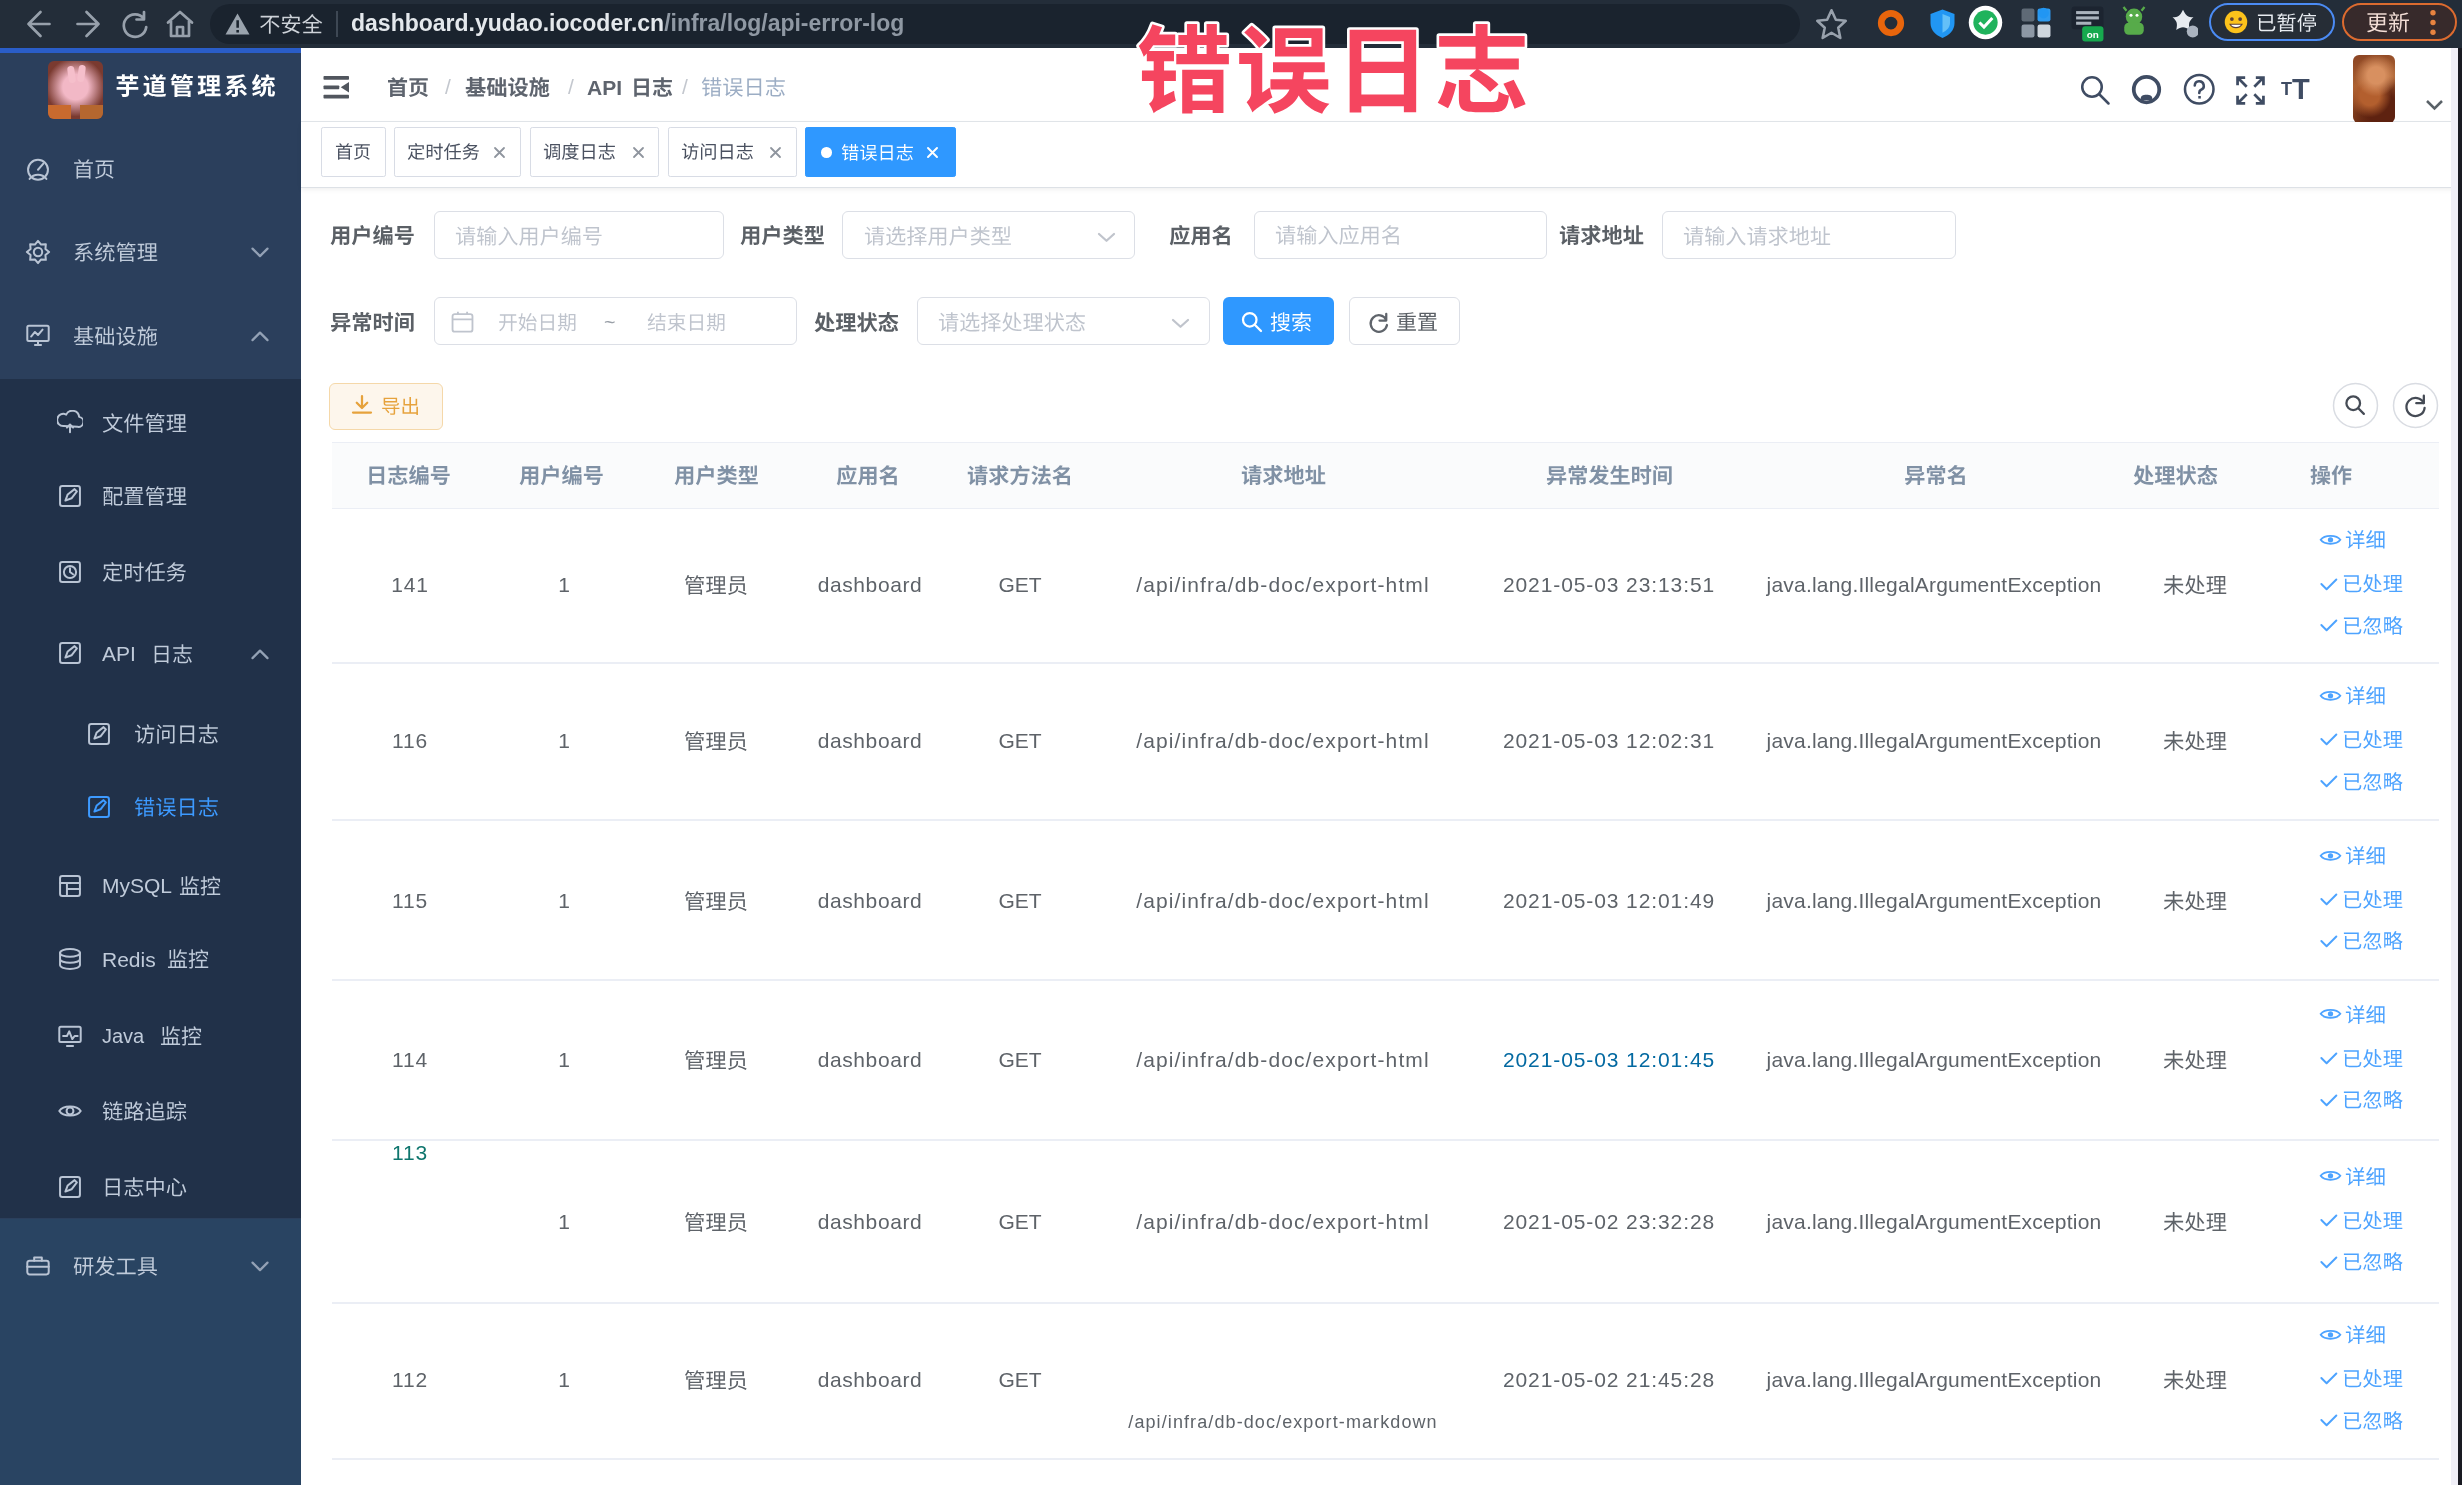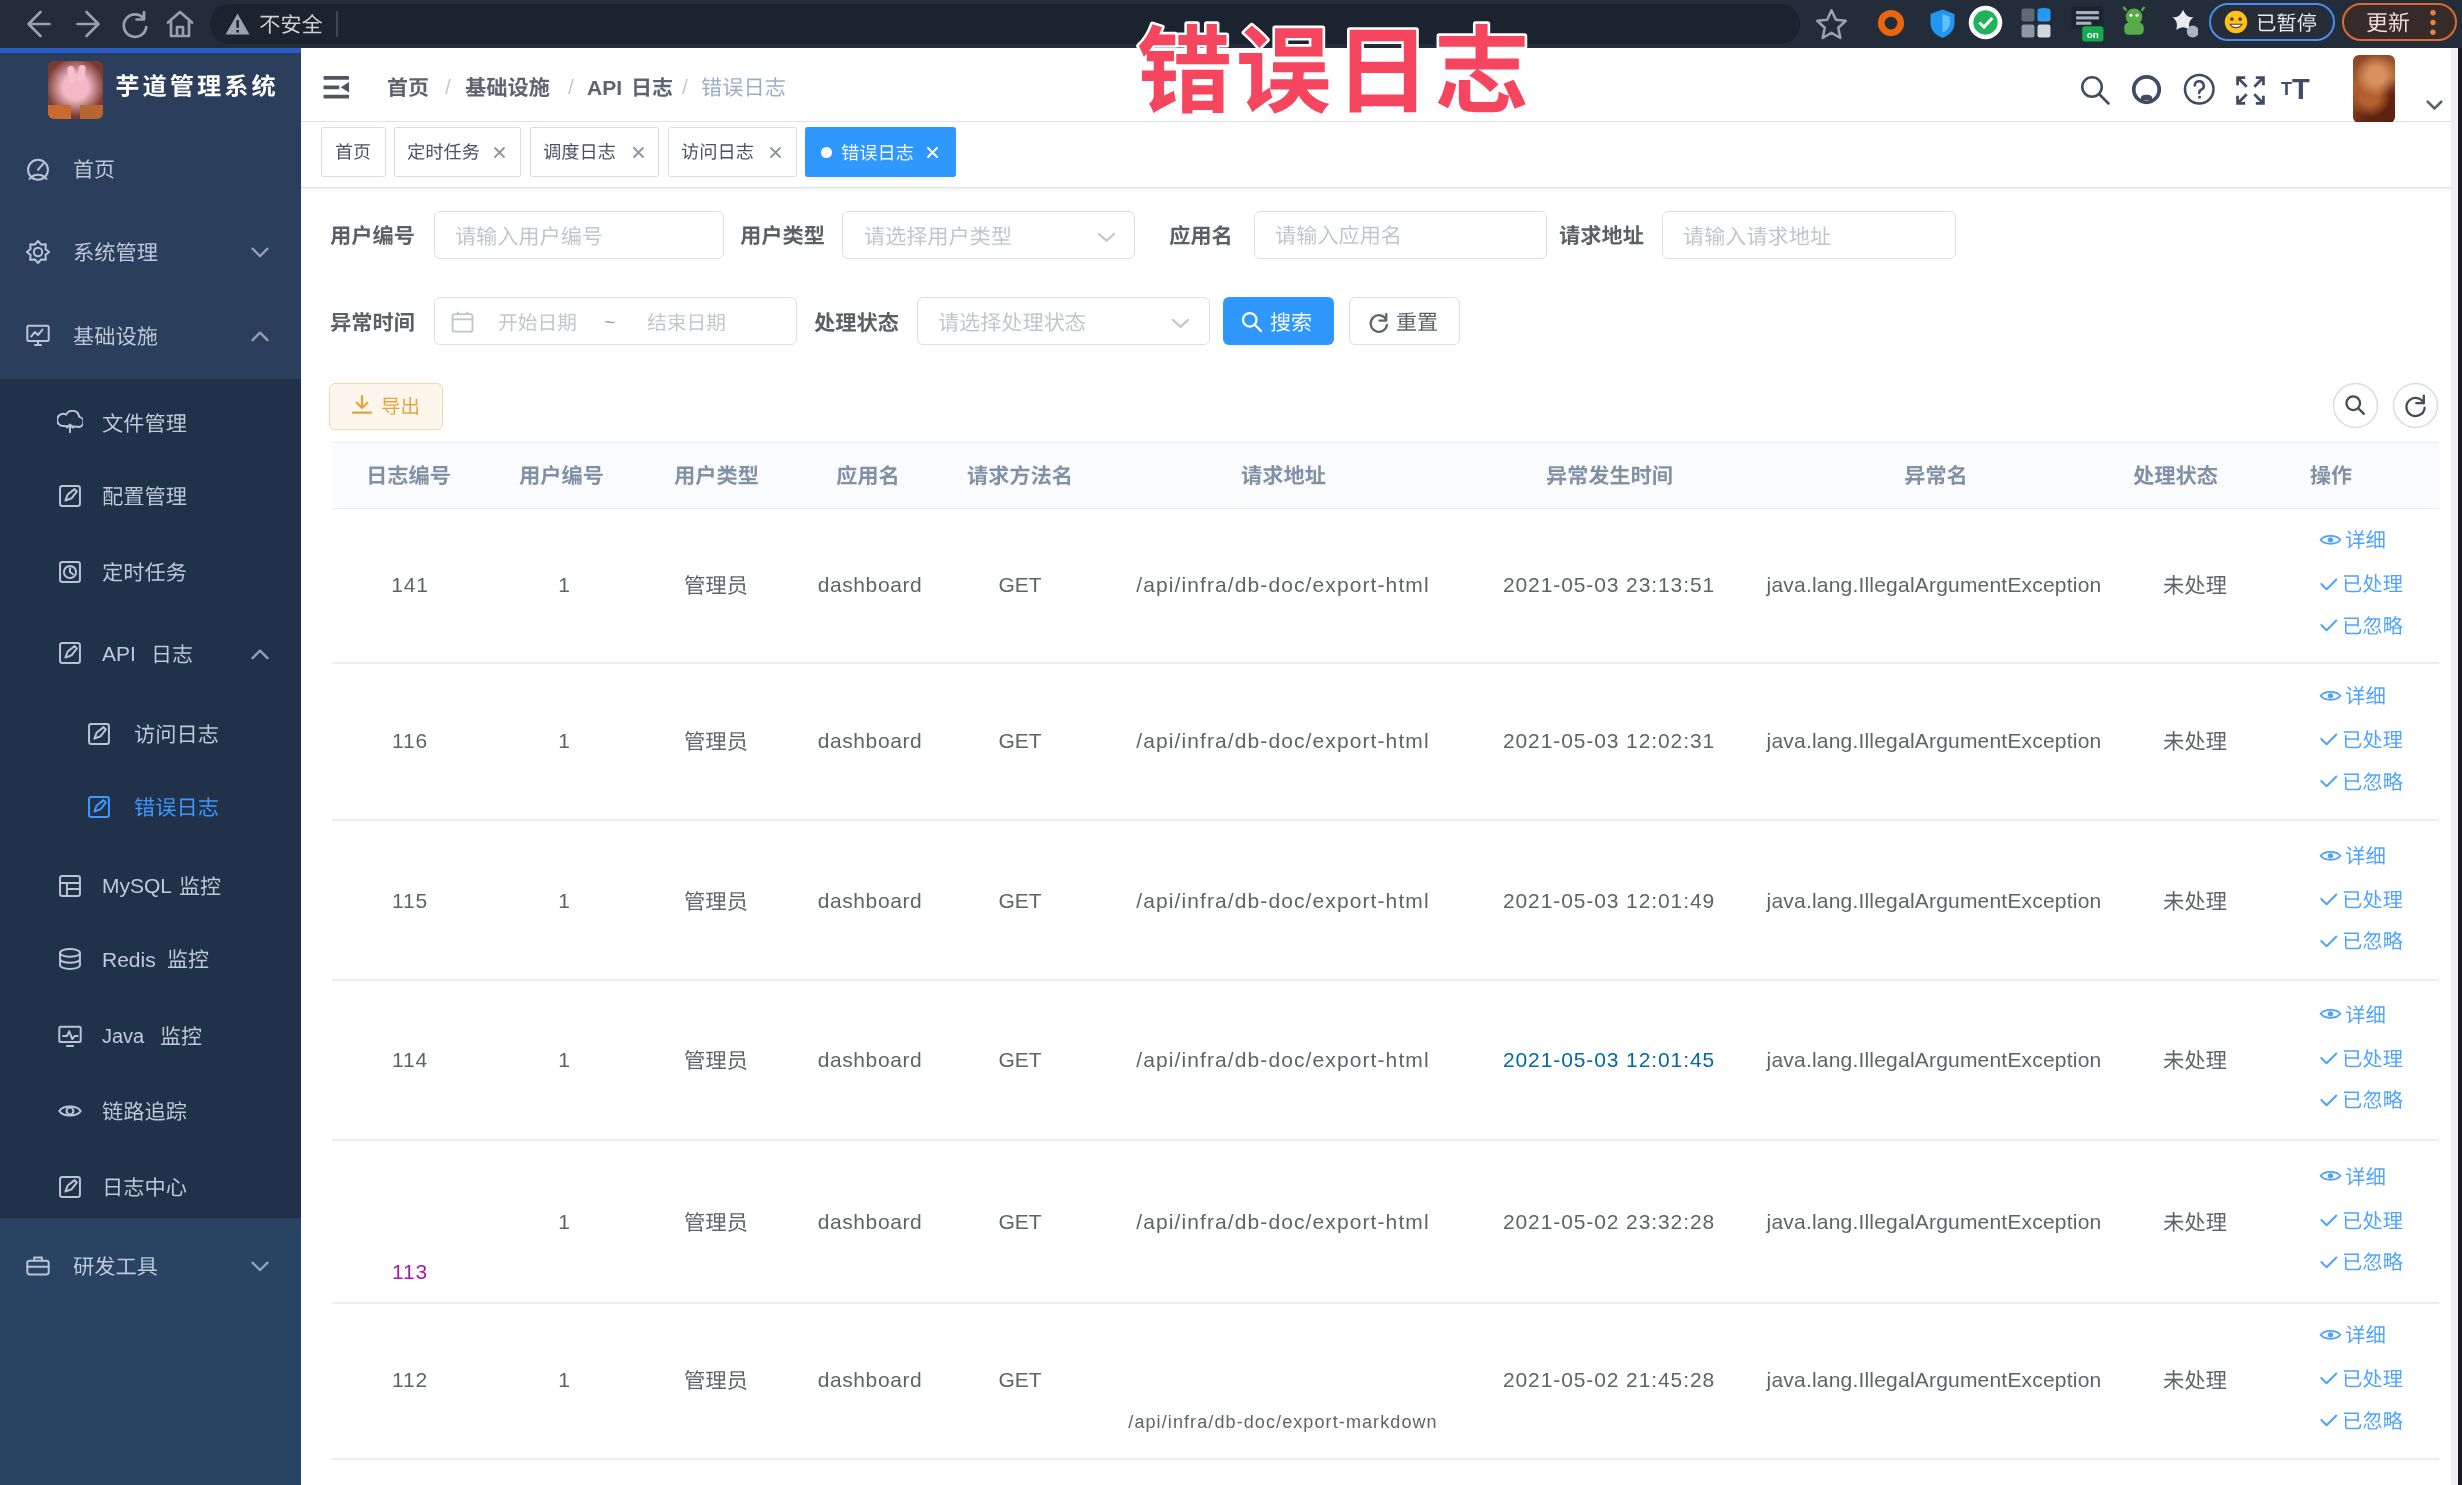--- a/index.html
+++ b/index.html
@@ -153,20 +153,21 @@
       <rect x="16.5" y="24" width="3.4" height="3.4" fill="#1a232e"></rect>
     </svg>
 <svg class="z" style="left:256px;top:11.3px" width="70" height="26.5" viewBox="0 0 92 35">
       <g fill="#cdd2d8" transform="translate(4,27.828) scale(0.028)">
         <use href="#r4e0d" x="0"></use>
         <use href="#r5b89" x="1000"></use>
         <use href="#r5168" x="2000"></use>
       </g>
     </svg>
 <div style="position:absolute;left:336px;top:10.6px;width:1.5px;height:26px;background:#3e4854;"></div>
+<div class="t" style="font-size:23px;color:#e4e8ec;font-weight:bold;left:351px;top:8.3px;">dashboard.yudao.iocoder.cn<span style="color:#8f98a3">/infra/log/api-error-log</span></div>
 <svg style="position:absolute;left:1815px;top:7.6px;" width="33" height="33" viewBox="0 0 44 44">
       <path style="fill:none;stroke:#98a1ac;stroke-width:3.4;stroke-linejoin:round" d="M22 3 L27.8 15.6 41 17 31 26.4 33.8 40 22 33 10.2 40 13 26.4 3 17 16.2 15.6 Z"></path>
     </svg>
 <svg style="position:absolute;left:1876px;top:7.6px;" width="30" height="30" viewBox="0 0 40 40">
       <circle cx="20" cy="20" r="13" fill="none" stroke="#e8650c" stroke-width="9"></circle>
     </svg>
 <svg style="position:absolute;left:1929px;top:7.6px;" width="27" height="30" viewBox="0 0 36 40">
       <path d="M18 2 L34 8 V20 C34 30 27 36 18 40 C9 36 2 30 2 20 V8 Z" fill="#2196f3"></path>
       <path d="M18 8 l10 4 v8 c0 6-4.5 10-10 13 Z" fill="#64c0f8"></path>
     </svg>
@@ -1007,21 +1008,21 @@
       <path d="M3 12 l7 7 13-13" style="fill:none;stroke:#4da3ff;stroke-width:2.6;stroke-linecap:round;stroke-linejoin:round"></path>
     </svg>
 <svg class="z" style="left:2339px;top:1087px" width="67" height="25" viewBox="0 0 89 33">
       <g fill="#4da3ff" transform="translate(4,26.788) scale(0.027)">
         <use href="#r5df2" x="0"></use>
         <use href="#r5ffd" x="1000"></use>
         <use href="#r7565" x="2000"></use>
       </g>
     </svg>
 <div style="position:absolute;left:332px;top:1139px;width:2107px;height:1.5px;background:#ebeef5;"></div>
-<div class="t" style="font-size:21px;color:#a21caf;letter-spacing:0.8px;left:410px;top:1257px;transform:translateX(-50%);">113</div>
+<div class="t" style="font-size:21px;color:#0f766e;letter-spacing:0.8px;left:410px;top:1138px;transform:translateX(-50%);">113</div>
 <div class="t" style="font-size:21px;color:#5e6369;left:564px;top:1207px;transform:translateX(-50%);">1</div>
 <svg class="z" style="left:681px;top:1209px" width="70" height="26" viewBox="0 0 92 34">
       <g fill="#5e6369" transform="translate(4,27.632) scale(0.028)">
         <use href="#r7ba1" x="0"></use>
         <use href="#r7406" x="1000"></use>
         <use href="#r5458" x="2000"></use>
       </g>
     </svg>
 <div class="t" style="font-size:21px;color:#5e6369;letter-spacing:0.6px;left:870px;top:1207px;transform:translateX(-50%);">dashboard</div>
 <div class="t" style="font-size:21px;color:#5e6369;left:1020px;top:1207px;transform:translateX(-50%);">GET</div>

